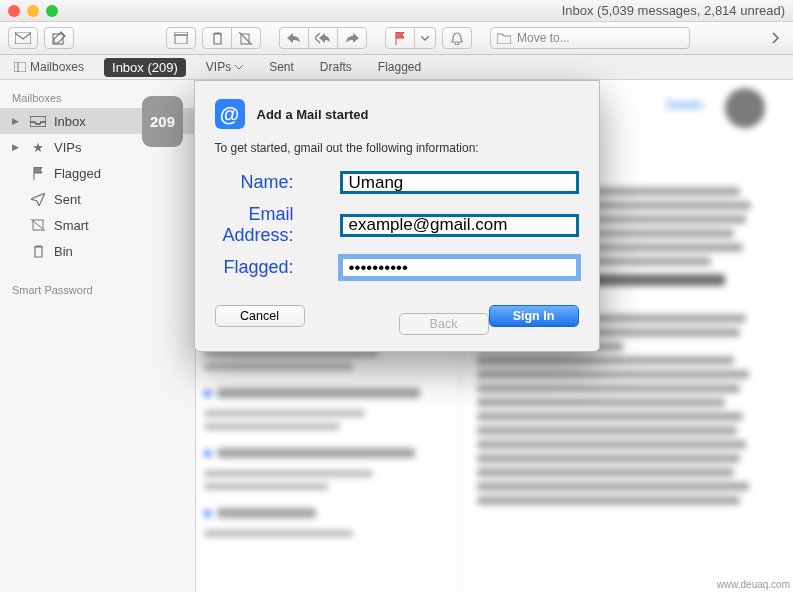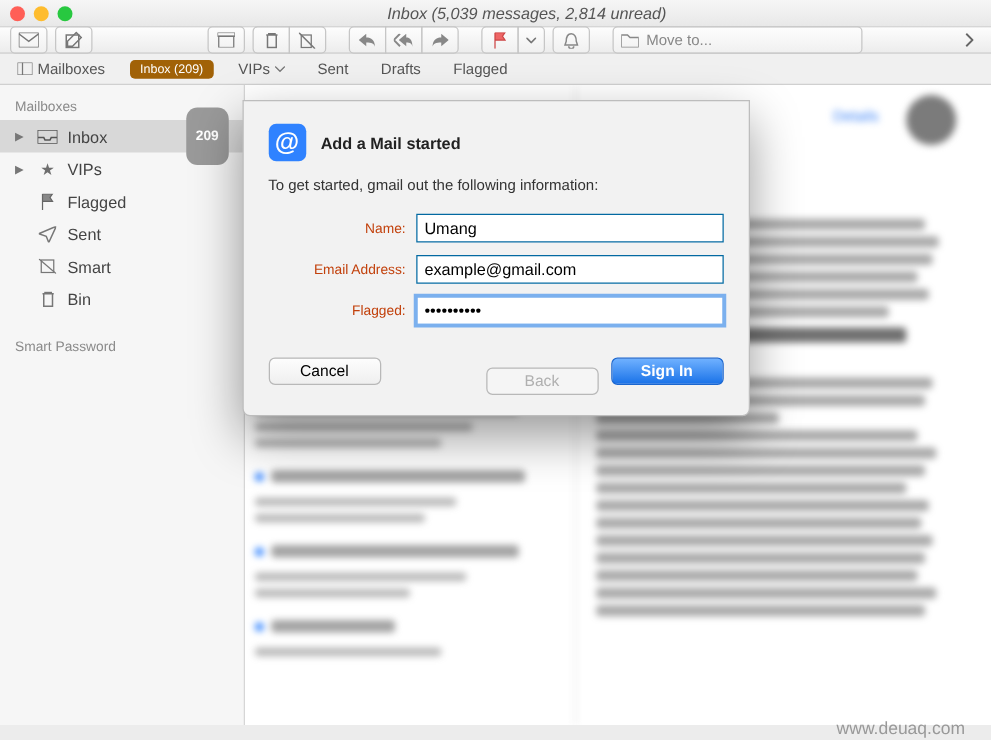--- a/index.html
+++ b/index.html
@@ -3,46 +3,46 @@
 <meta charset="utf-8">
 <style>
   * { box-sizing: border-box; margin: 0; padding: 0; font-family: -apple-system, "Helvetica Neue", Arial, sans-serif; }
   body { width: 793px; height: 592px; overflow: hidden; background: #ececec; position: relative; }
 
   
   .titlebar { height: 22px; background: linear-gradient(#f6f6f6,#e8e8e8); display:flex; align-items:center; padding:0 8px; border-bottom:1px solid #d0d0d0;}
   .traffic { display:flex; gap:7px; }
   .dot{ width:12px;height:12px;border-radius:50%; }
   .dot.red{background:#ff5f57;} .dot.yellow{background:#febc2e;} .dot.green{background:#28c840;}
-  .title { flex:1; text-align:center; font-size:13px; color:#555;font-style:italic; }
-
-  
-  .toolbar { height:21px; background:linear-gradient(#fdfdfd,#ececec); border-bottom:1px solid #c8c8c8; display:flex; align-items:center; padding:0 8px; gap:6px;}
+  .title { flex:1; text-align:right; font-size:13px; color:#555; }
+
+  
+  .toolbar { height:33px; background:linear-gradient(#fdfdfd,#ececec); border-bottom:1px solid #c8c8c8; display:flex; align-items:center; padding:0 8px; gap:6px;}
   .tb-group{display:flex; gap:0;}
   .tb-btn{height:22px; min-width:30px; border:1px solid #c6c6c6; background:linear-gradient(#fdfdfd,#f0f0f0); border-radius:4px; display:flex;align-items:center;justify-content:center;font-size:13px;color:#666; padding:0 6px;}
   .tb-group .tb-btn{border-radius:0;margin-left:-1px;}
   .tb-group .tb-btn:first-child{border-radius:4px 0 0 4px;margin-left:0;}
   .tb-group .tb-btn:last-child{border-radius:0 4px 4px 0;}
   .tb-spacer{flex:1;}
   .move-btn{width:200px; justify-content:flex-start; gap:6px; color:#888;}
   .move-btn .label{font-size:12px;}
 
   
   .tabbar{height:25px;background:#f0f0f0;border-bottom:1px solid #d0d0d0;display:flex;align-items:center;padding:0 8px;gap:14px;font-size:12px;color:#555;}
   .tabbar .item{display:flex;align-items:center;gap:4px;padding:3px 6px;border-radius:3px;}
-  .tabbar .pill{background:#a16207;color:#fff;border-radius:4px;padding:2px 8px;font-size:10px;}
+  .tabbar .pill{background:#404040;color:#fff;border-radius:4px;padding:2px 8px;font-size:13px;}
 
   
   .content{display:flex;height:calc(100% - 80px);}
   .sidebar{width:196px;background:#f6f6f6;border-right:1px solid #d6d6d6;padding-top:4px;}
   .sb-title{font-size:11px;color:#8a8a8a;padding:8px 12px 4px;}
   .sb-item{display:flex;align-items:center;gap:8px;padding:4px 12px;font-size:13px;color:#444;height:26px;}
   .sb-item.active{background:#d8d8d8;}
   .sb-icon{width:16px;height:14px;display:flex;align-items:center;justify-content:center;color:#6e6e6e;}
-  .sb-badge{margin-left:auto;background:#9a9a9a;color:#fff;font-size:11px;font-weight:600;border-radius:9px;padding:17px 8px;}
+  .sb-badge{margin-left:auto;background:#9a9a9a;color:#fff;font-size:15px;font-weight:600;border-radius:9px;padding:17px 8px;}
   .tri{margin-right:2px;font-size:9px;color:#777;width:8px;}
 
   
   .main{flex:1;display:flex;position:relative;overflow:hidden;background:#fff;}
   .list-col{width:265px;border-right:1px solid #ddd;filter:blur(3px);padding:8px;}
   .preview-col{flex:1;filter:blur(3px);padding:12px 24px 12px 16px;}
   .fake-line{height:10px;background:#666;border-radius:3px;margin:6px 0;opacity:.6;}
   .fake-line.sm{height:7px;opacity:.45;}
   .fake-dot{width:7px;height:7px;border-radius:50%;background:#2f82ff;display:inline-block;margin-right:6px;}
   .fake-para{height:9px;background:#555;border-radius:3px;margin:5px 0;opacity:.5;}
@@ -51,31 +51,31 @@
   .details{position:absolute;right:90px;top:18px;color:#3b82f6;font-size:12px;}
 
   
   .overlay{position:absolute;inset:0;display:flex;justify-content:center;}
   .dialog{position:absolute;top:80px;width:406px;background:#f2f2f2;border:1px solid #bdbdbd;border-radius:0 0 6px 6px;box-shadow:0 16px 40px rgba(0,0,0,.4);padding:18px 20px 16px;}
   .dlg-head{display:flex;align-items:center;gap:12px;margin-bottom:12px;}
   .at-icon{width:30px;height:30px;background:#2f82ff;border-radius:6px;display:flex;align-items:center;justify-content:center;color:#fff;font-size:20px;font-weight:700;}
   .dlg-title{font-size:13px;font-weight:700;color:#222;}
   .dlg-sub{font-size:12px;color:#333;margin-bottom:16px;}
   .row{display:flex;align-items:center;margin-bottom:10px;}
-  .row label{width:118px;text-align:right;font-size:11px;color:#c2410c;padding-right:8px;}
-  .row input{flex:1;height:23px;border:1px solid #0369a1;background:#fff;font-size:13px;padding:0 6px;border-radius:0;}
+  .row label{width:118px;text-align:right;font-size:18px;color:#1d4ed8;padding-right:8px;}
+  .row input{flex:1;height:23px;border:3px solid #0369a1;background:#fff;font-size:17px;padding:0 6px;border-radius:0;margin-left:38px;}
   .row input.focused{outline:3px solid #7bb0ee;outline-offset:-1px;border-color:#7bb0ee;}
-  .dlg-buttons{display:flex;gap:10px;margin-top:18px;align-items:center;}
+  .dlg-buttons{display:flex;margin-top:18px;align-items:center;}
   .btn{height:22px;border-radius:5px;font-size:12.5px;border:1px solid #b8b8b8;background:linear-gradient(#fdfdfd,#efefef);padding:0 18px;cursor:pointer;}
   .btn.cancel{width:90px;}
   .dlg-spacer{flex:1;}
   .btn.back{width:90px;color:#b0b0b0;background:#f5f5f5;margin-top:16px;}
   .btn.primary{width:90px;background:linear-gradient(#6fb1ff,#1a72e8);color:#fff;border-color:#1a66d0;font-weight:700;}
 
-  .watermark{position:absolute;bottom:2px;right:21px;font-size:14px;color:#999;}
+  .watermark{position:absolute;bottom:2px;right:3px;font-size:10px;color:#999;}
 
   svg{display:block;}
 </style>
 </head>
 <body>
 
 <div class="titlebar">
   <div class="traffic">
     <div class="dot red"></div>
     <div class="dot yellow"></div>

